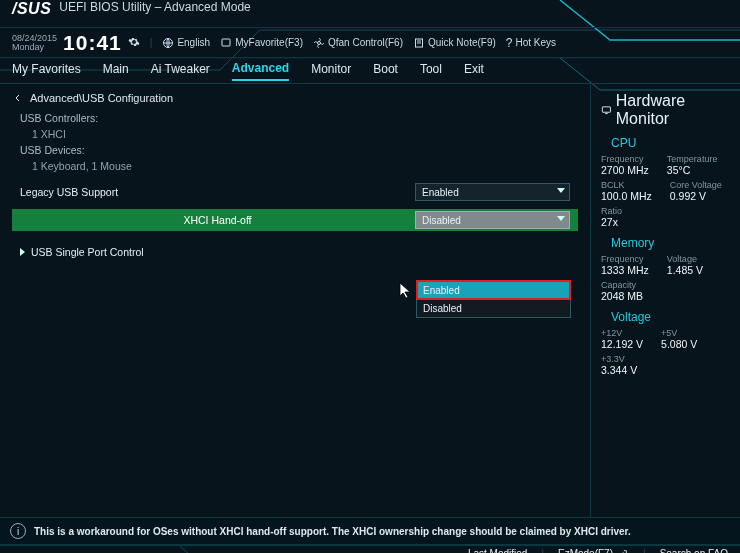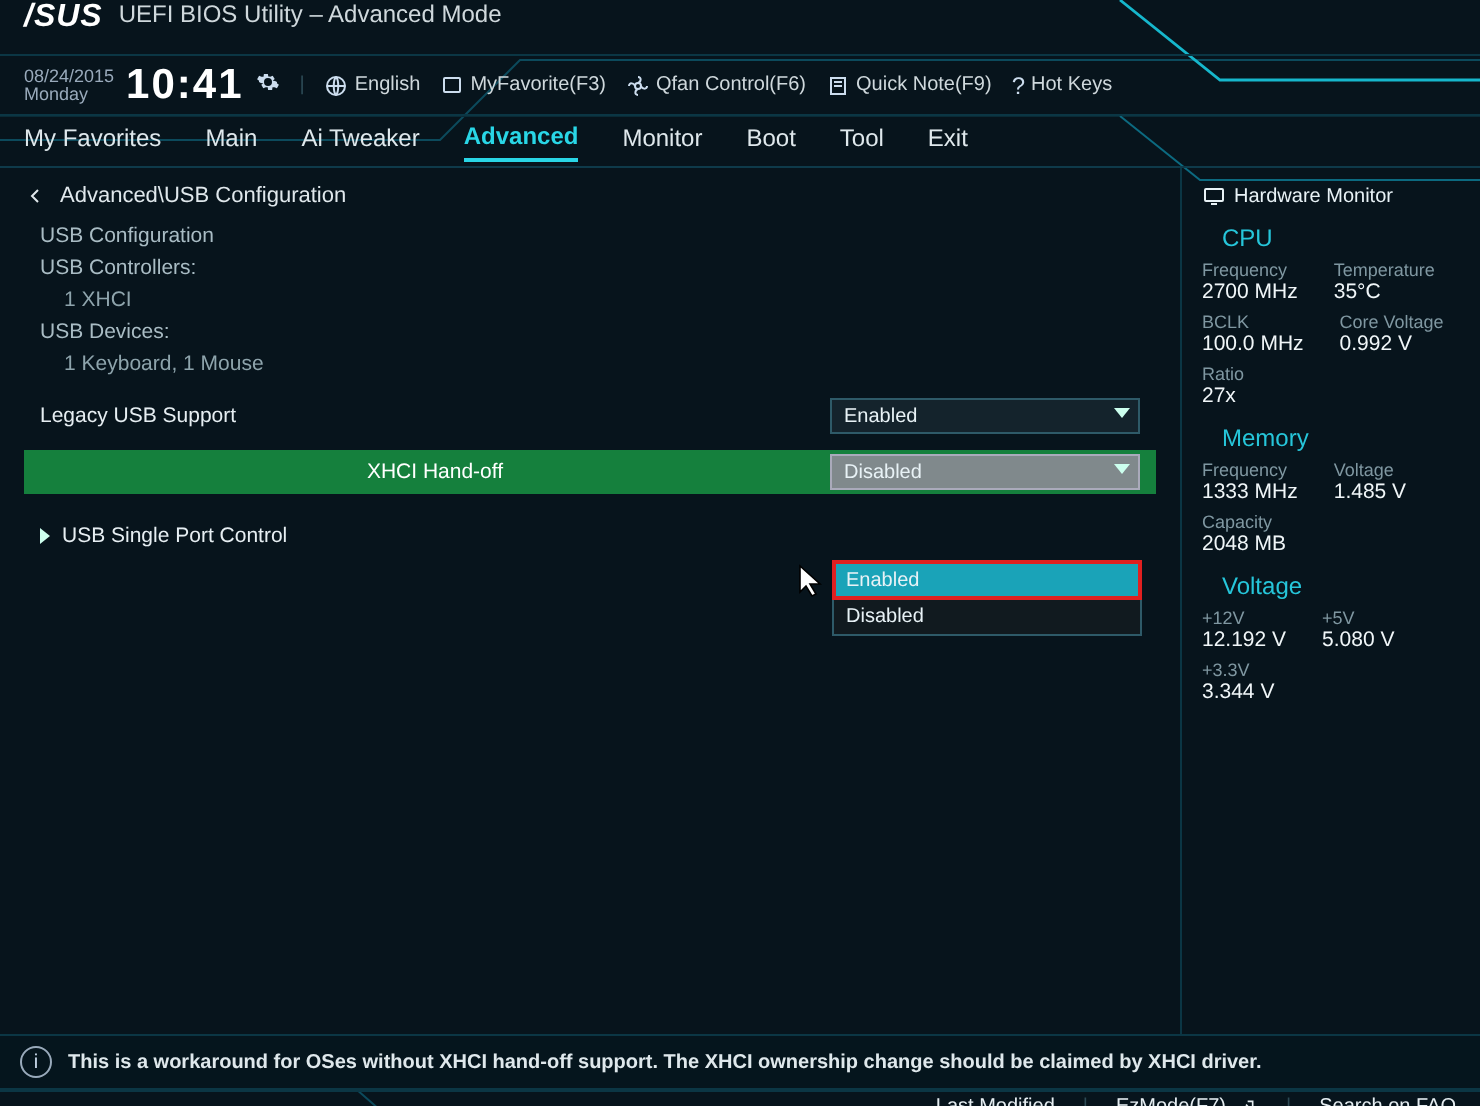--- a/index.html
+++ b/index.html
@@ -48,21 +48,21 @@
 
   .expand { display:flex; align-items:center; gap:6px; padding-left:8px; height:22px; font-size:10.5px; color:#e6eef2; cursor:pointer;}
   .caretR { width:0;height:0;border-top:4px solid transparent;border-bottom:4px solid transparent;border-left:5px solid #cfe; }
 
   .cursor { position:absolute; left:399px; top:198px; z-index:6; }
 
   .helpbar { position:relative; z-index:2; height:28px; display:flex; align-items:center; padding:0 10px; gap:8px; background:#05151d; border-top:1px solid #0b3644; border-bottom:1px solid #0b3644; margin:0 0px;}
   .helpbar .hi{ width:16px;height:16px;border:1px solid #9ab;border-radius:50%;display:flex;align-items:center;justify-content:center;font-size:10px;color:#cde;}
   .helptext{ font-size:10px; color:#dfe8ec;font-weight:bold; }
 
-  .sb-title{ display:flex; align-items:center; gap:4px; color:#e8f2f6; font-size:10px; margin-bottom:6px;}
+  .sb-title{ display:flex; align-items:center; gap:4px; color:#e8f2f6; font-size:16px; margin-bottom:6px;}
   .sb-title svg{width:12px;height:12px;}
   .sb-sec{ color:#26c6da; font-size:12px; margin:8px 0 4px 10px; }
   .sb-grid{ display:flex; gap:18px; margin-bottom:4px;}
   .sb-cell .k{ color:#7f97a1; font-size:9px;}
   .sb-cell .v{ color:#f0f6f8; font-size:10.5px;}
 
   .footer1{ position:relative; z-index:2; height:16px; display:flex; align-items:center; justify-content:flex-end; gap:14px; padding:0 12px; font-size:10px; color:#e6eef2; border-top:1px solid #0b3644;}
   .footer1 .fitm{ display:flex; align-items:center; gap:4px; cursor:pointer;}
 </style>
 </head>
@@ -142,21 +142,20 @@
 
 <div class="mainrow">
   <div class="content">
     <div class="bc">
       <svg viewBox="0 0 24 24" fill="none" stroke="#e0e8ec" stroke-width="2">
           <path d="M14 6l-6 6 6 6"></path>
         </svg>
       <span>Advanced\USB Configuration</span>
     </div>
 
-    <div class="sect">USB Configuration</div>
     <div class="sect">USB Controllers:</div>
     <div class="sect sub">1 XHCI</div>
     <div class="sect">USB Devices:</div>
     <div class="sect sub">1 Keyboard, 1 Mouse</div>
 
     <div style="height:6px"></div>
 
     <div class="row">
       <div class="lbl">Legacy USB Support</div>
       <div class="sel">

